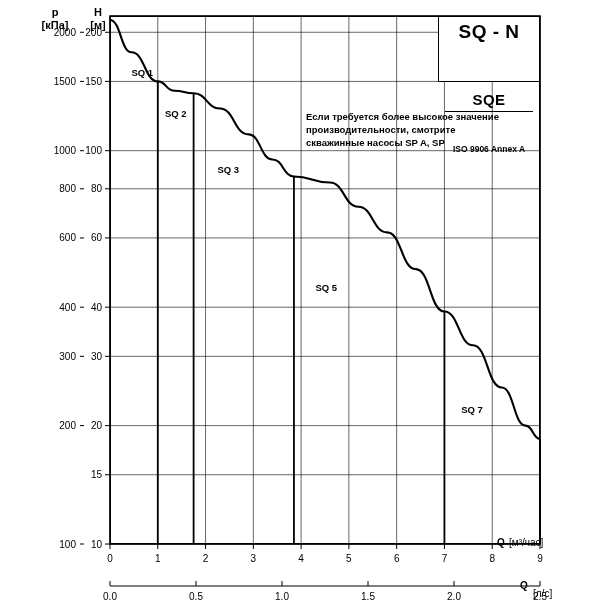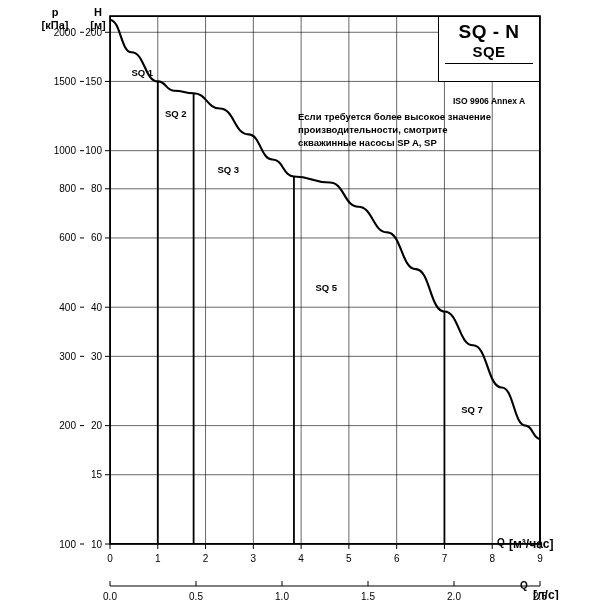--- a/index.html
+++ b/index.html
@@ -11,28 +11,28 @@
   
   .axis-unit{font-size:11px;font-weight:bold;text-align:center;line-height:13px;}
 
   .plot-border{border:1.4px solid #000;box-sizing:border-box;}
 
   .curve-svg{position:absolute;left:0;top:0;}
 
   .legend-box{border:1.4px solid #000;box-sizing:border-box;text-align:center;background:#fff;}
   .legend-l1{font-size:15px;font-weight:bold;letter-spacing:.5px;}
   .legend-l2{font-size:19px;font-weight:bold;letter-spacing:.5px;}
-  .legend-l3{font-size:15px;font-weight:bold;letter-spacing:.5px;}
+  .legend-l3{font-size:15px;font-weight:bold;letter-spacing:.5px;margin-top:48px;}
   .legend-sep{border-top:1.2px solid #000;margin:3px 6px 2px 6px;}
   .legend-l4{font-size:8.5px;font-weight:bold;margin-top:32px;}
 
-  .note{font-size:9.5px;font-weight:bold;line-height:13px;}
+  .note{font-size:9.5px;font-weight:bold;line-height:13px;margin-left:8px;}
 
   .q-label{font-size:10px;font-weight:bold;}
-  .q-unit{font-size:12px;font-weight:bold;}
+  .q-unit{font-size:10px;font-weight:normal;}
 </style>
 </head>
 <body>
 
 <div id="root">
 
   <div class="abs axis-unit" style="left:38px;top:6px;width:34px;">
     <div>p</div>
     <div>[кПа]</div>
   </div>

